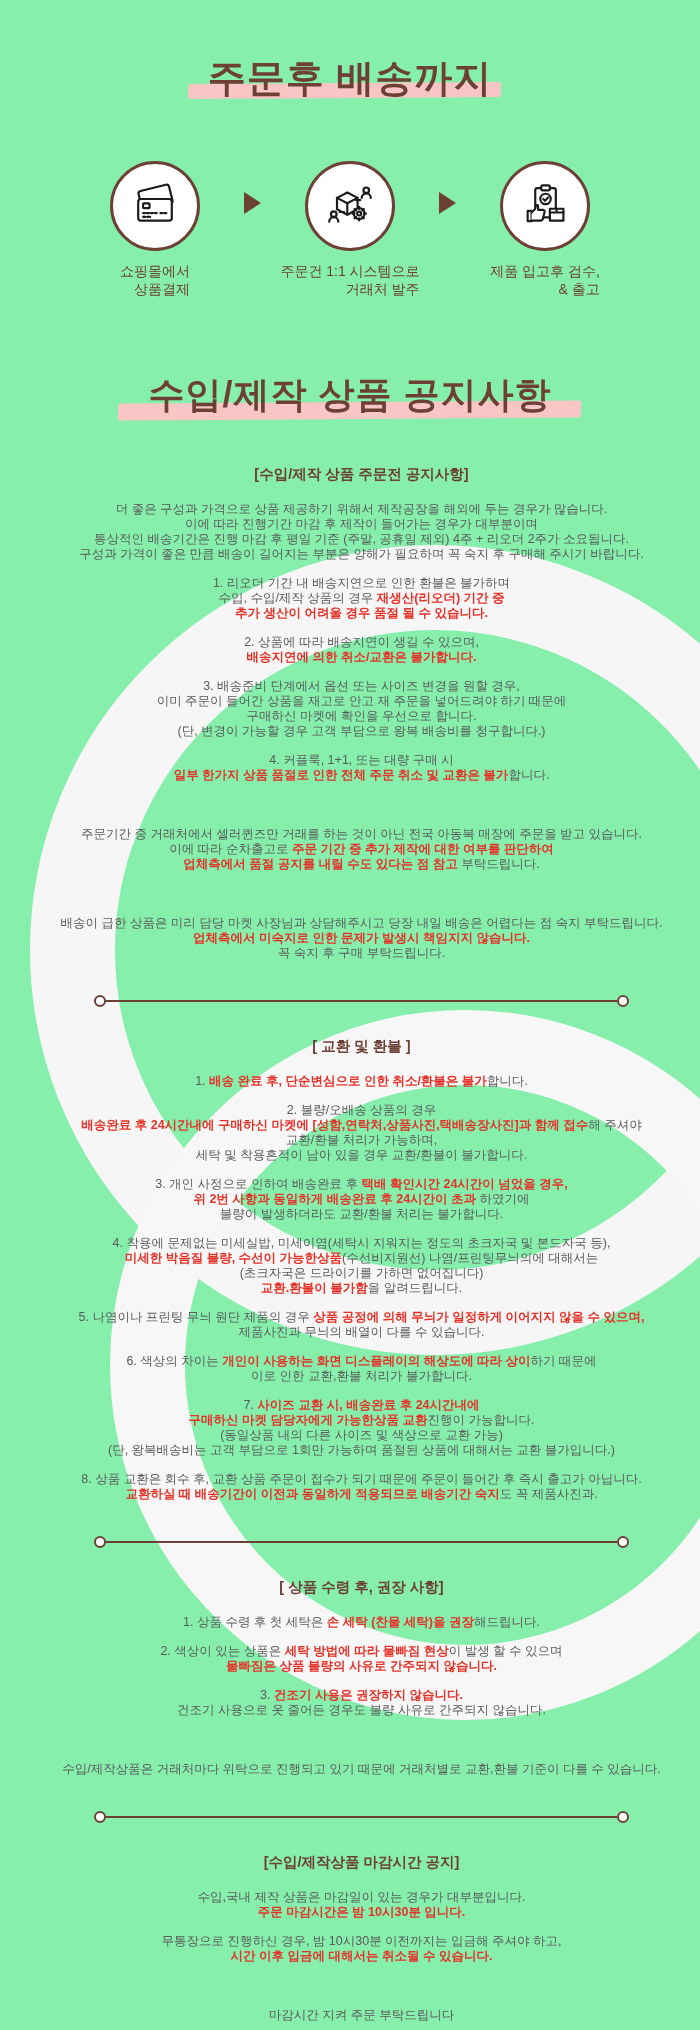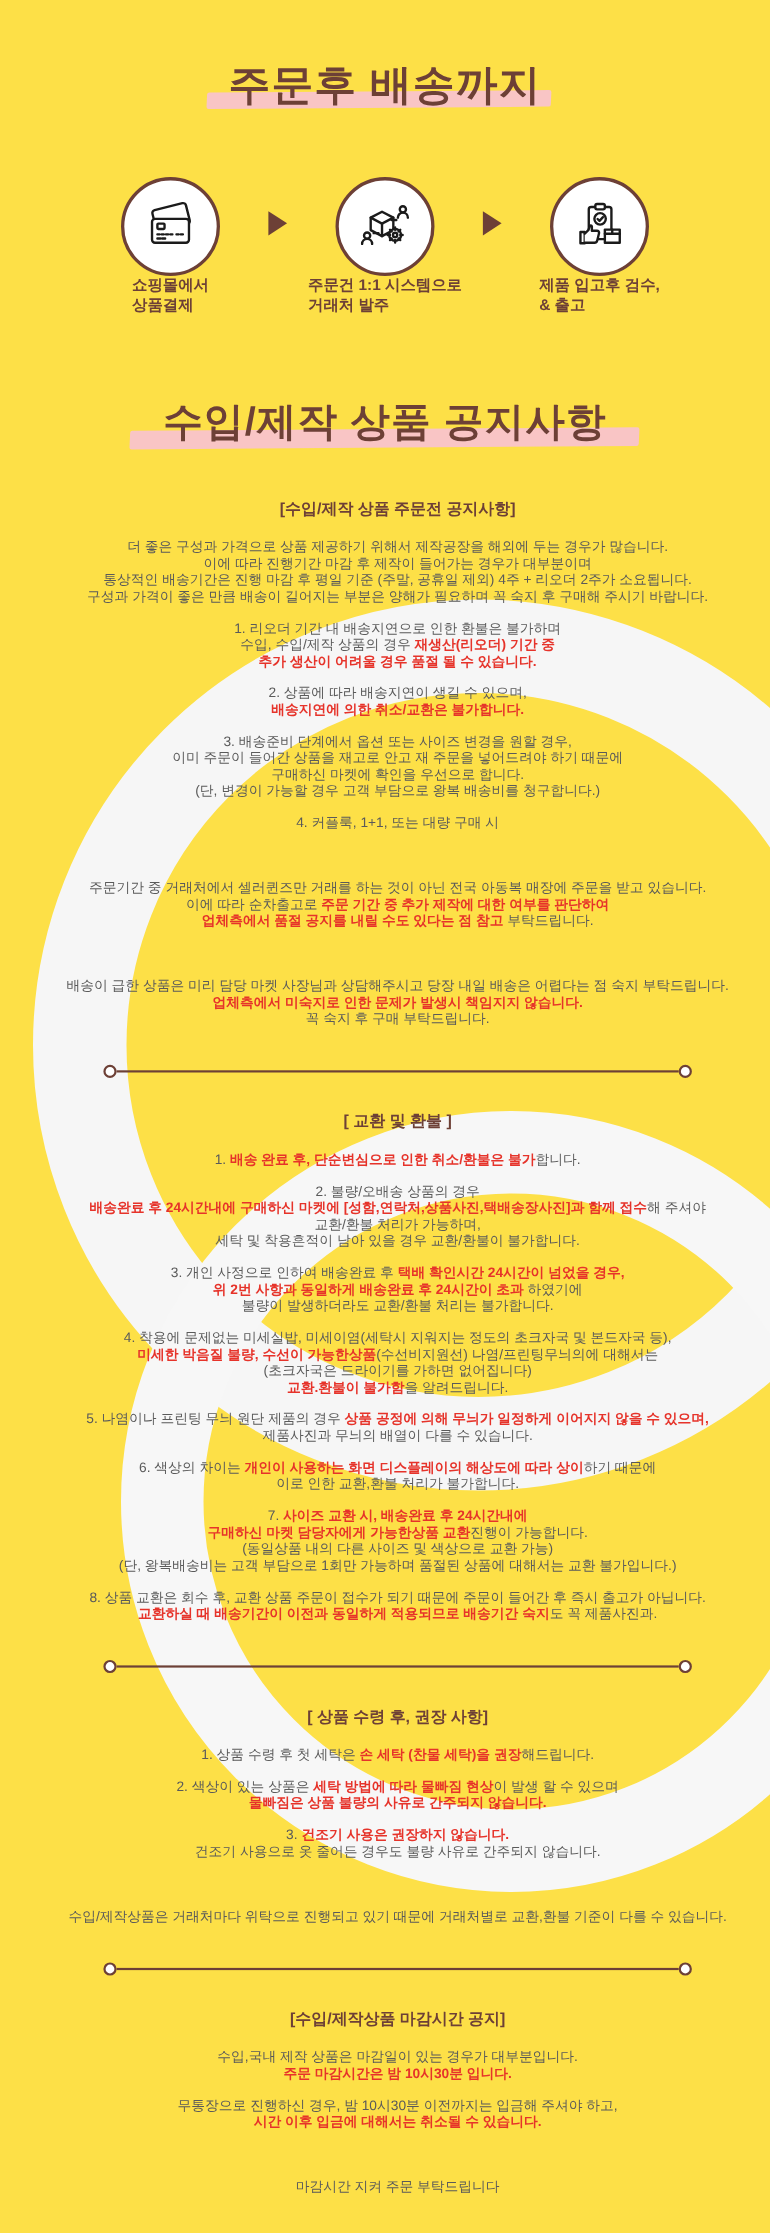--- a/index.html
+++ b/index.html
@@ -3,40 +3,40 @@
 <meta charset="utf-8">
 <style>
   :root{
     --brown:#6d4036;
     --pink:#f9c5c5;
     --red:#e6332a;
     --gray:#5a5a5a;
   }
   html,body{margin:0;padding:0;background:#fff;}
   body{font-family:"Liberation Sans","DejaVu Sans",sans-serif;}
-  .page{position:relative;width:700px;height:2030px;margin:0 auto;background:#fde047;overflow:hidden;}
+  .page{position:relative;width:700px;height:2030px;margin:0 auto;background:#86efac;overflow:hidden;}
   .wm{position:absolute;border-radius:50%;z-index:0;pointer-events:none;}
   .wm1{width:640px;height:640px;border:85px solid #f6f6f6;top:545px;left:30px;}
   .wm2{width:560px;height:560px;border:75px solid #f7f7f7;top:1010px;left:110px;}
   .content{position:relative;z-index:1;}
 
   .big-title{margin:58px 0 0;text-align:center;line-height:1.08;}
   .big-title .inner{position:relative;display:inline-block;font-weight:900;color:var(--brown);letter-spacing:1px;}
   .t1 .inner{font-size:38px;}
   .t2 .inner{font-size:36px;}
   .band{position:absolute;z-index:0;background:var(--pink);border-radius:2px;transform:rotate(-0.4deg) skewX(-3deg);}
   .t1 .band{left:-20px;right:-8px;bottom:1px;height:15px;}
   .t2 .band{left:-30px;right:-30px;bottom:-4px;height:17px;}
   .big-title .txt{position:relative;z-index:1;}
 
   .process{display:flex;justify-content:center;align-items:flex-start;margin-top:62px;}
   .step{display:flex;flex-direction:column;align-items:center;width:178px;}
   .circle{width:84px;height:84px;border:3px solid var(--brown);border-radius:50%;background:#fff;display:flex;align-items:center;justify-content:center;}
   .circle svg{width:52px;height:52px;}
-  .step-label{font-size:14px;font-weight:bold;color:var(--brown);text-align:left;white-space:pre-line;line-height:1.25;}
+  .step-label{margin-top:12px;font-size:14px;font-weight:normal;color:var(--brown);text-align:right;white-space:pre-line;line-height:1.25;}
   .arrow{width:0;height:0;border-style:solid;border-width:11px 0 11px 17px;border-color:transparent transparent transparent var(--brown);margin-top:31px;flex:none;}
 
   .t2{margin-top:78px;}
 
   .notice-flow{margin-top:50px;padding-left:23px;}
   .sec-h{color:var(--brown);font-weight:bold;font-size:14.5px;text-align:center;margin:30px 0 18px;}
   .block{text-align:center;font-size:12.5px;line-height:15px;margin:14px 18px;color:var(--gray);}
   .line{white-space:normal;}
   .run-g{color:var(--gray);}
   .run-r{color:var(--red);font-weight:bold;}
@@ -151,20 +151,21 @@
           <div class="line"><span class="run-r">배송지연에 의한 취소/교환은 불가합니다.</span></div>
         </div>
         <div class="block">
           <div class="line"><span class="run-g">3. 배송준비 단계에서 옵션 또는 사이즈 변경을 원할 경우,</span></div>
           <div class="line"><span class="run-g">이미 주문이 들어간 상품을 재고로 안고 재 주문을 넣어드려야 하기 때문에</span></div>
           <div class="line"><span class="run-g">구매하신 마켓에 확인을 우선으로 합니다.</span></div>
           <div class="line"><span class="run-g">(단, 변경이 가능할 경우 고객 부담으로 왕복 배송비를 청구합니다.)</span></div>
         </div>
         <div class="block">
           <div class="line"><span class="run-g">4. 커플룩, 1+1, 또는 대량 구매 시</span></div>
+          <div class="line"><span class="run-r">일부 한가지 상품 품절로 인한 전체 주문 취소 및 교환은 불가</span><span class="run-g">합니다.</span></div>
         </div>
         <div class="spacer"></div>
         <div class="block">
           <div class="line"><span class="run-g">주문기간 중 거래처에서 셀러퀸즈만 거래를 하는 것이 아닌 전국 아동복 매장에 주문을 받고 있습니다.</span></div>
           <div class="line"><span class="run-g">이에 따라 순차출고로 </span><span class="run-r">주문 기간 중 추가 제작에 대한 여부를 판단하여</span></div>
           <div class="line"><span class="run-r">업체측에서 품절 공지를 내릴 수도 있다는 점 참고</span><span class="run-g"> 부탁드립니다.</span></div>
         </div>
         <div class="spacer"></div>
         <div class="block">
           <div class="line"><span class="run-g">배송이 급한 상품은 미리 담당 마켓 사장님과 상담해주시고 당장 내일 배송은 어렵다는 점 숙지 부탁드립니다.</span></div>

